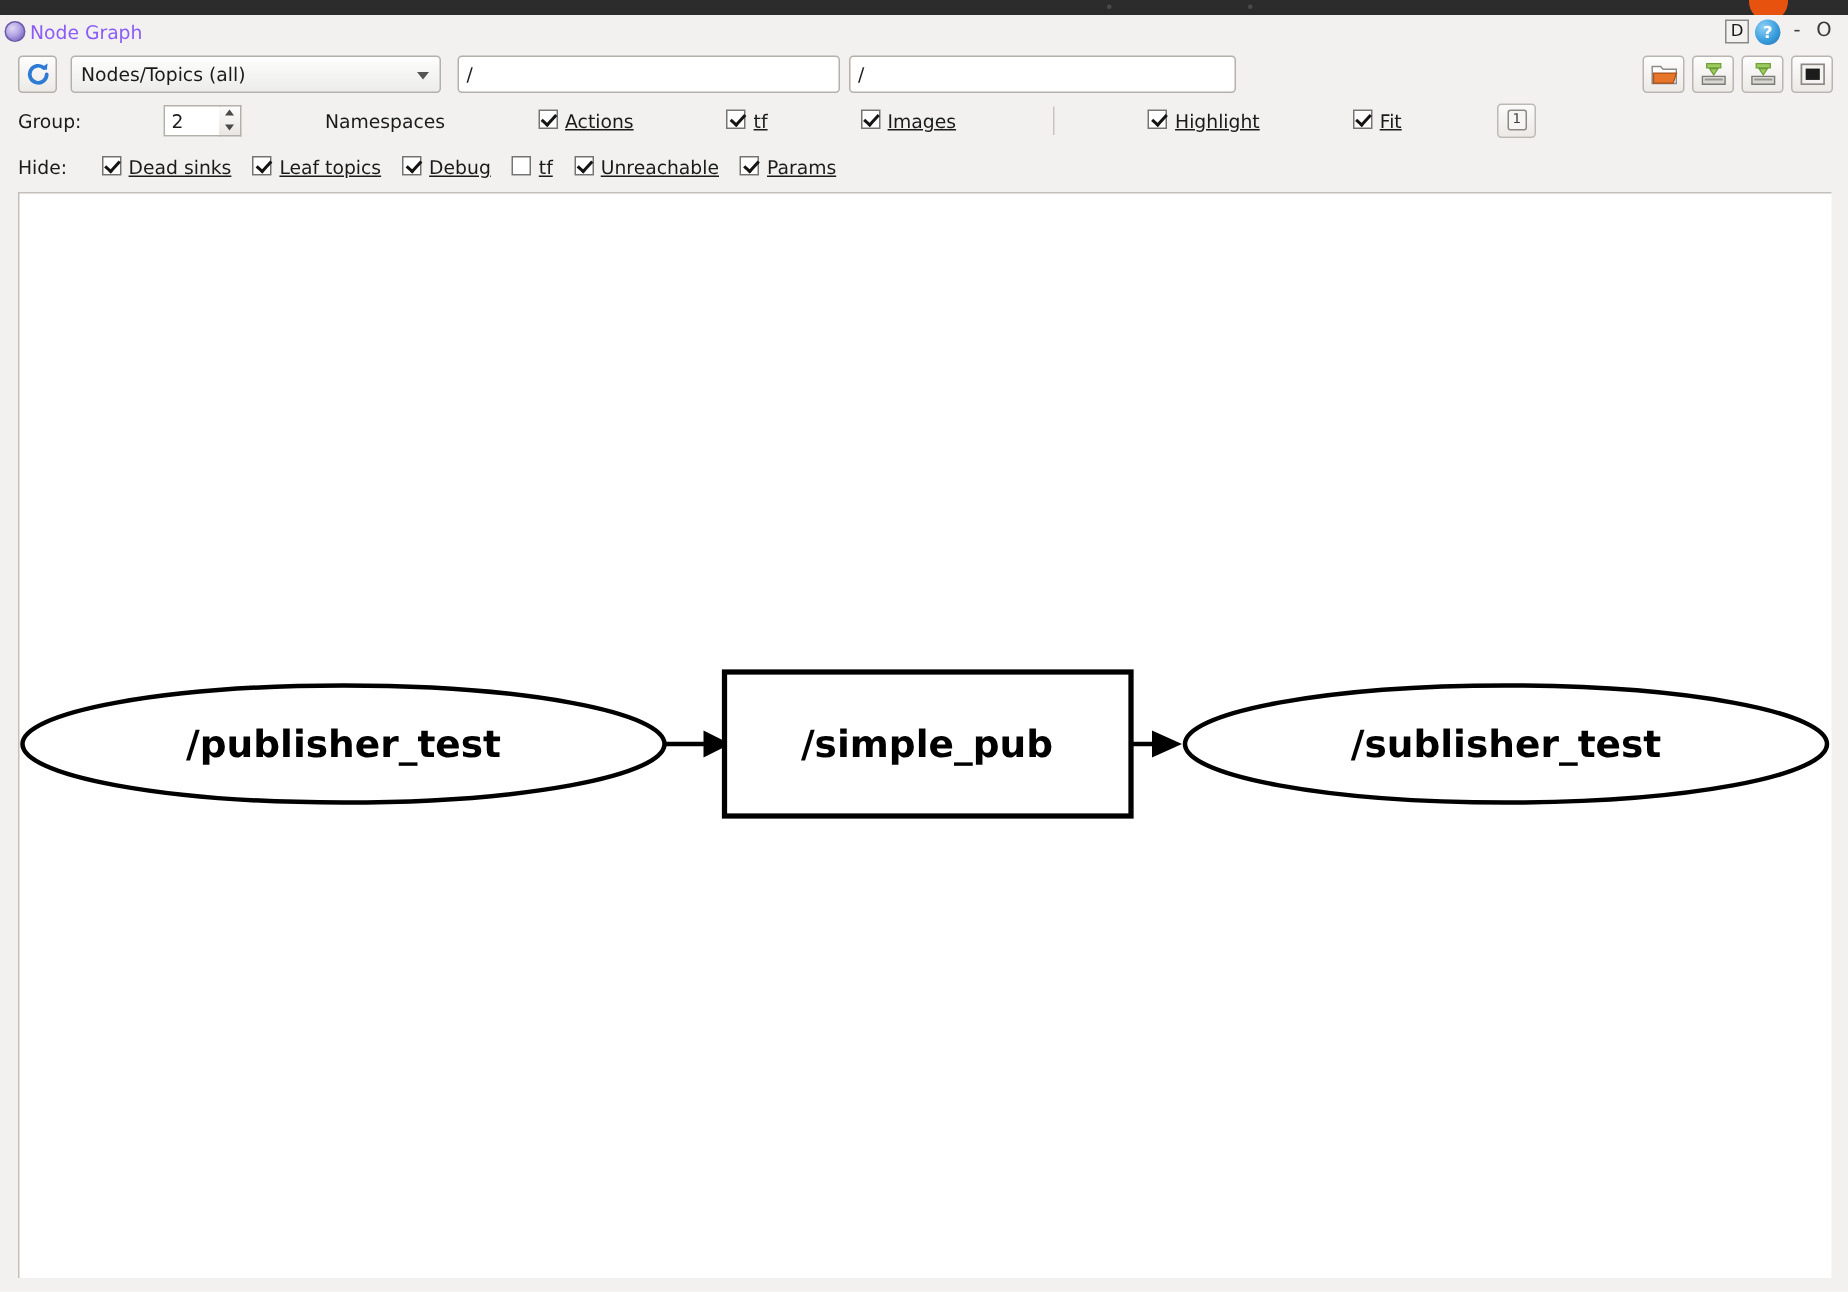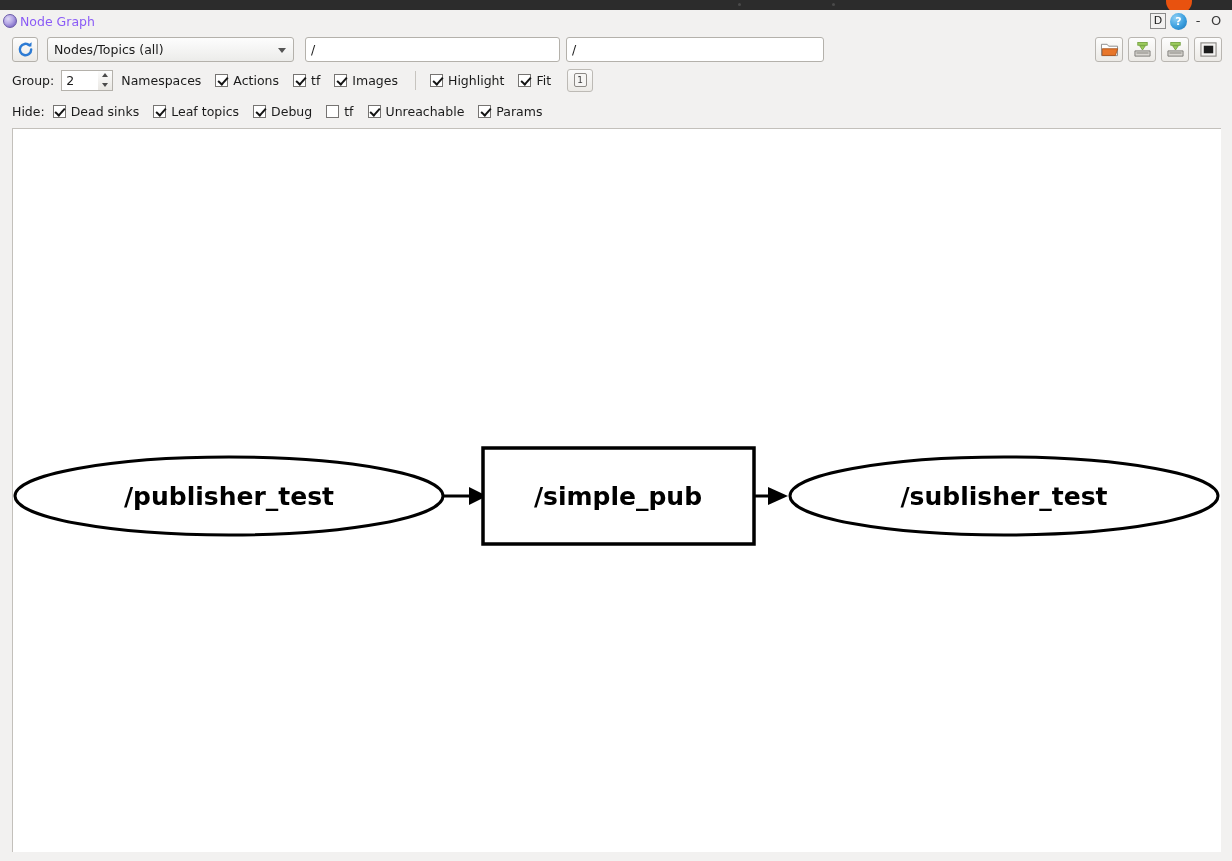--- a/index.html
+++ b/index.html
@@ -142,23 +142,23 @@
     width: 28px; height: 25px;
     border: 1px solid #b9b6b1;
     border-radius: 3px;
     background: linear-gradient(#fdfdfd, #eceae6);
     display: flex; align-items: center; justify-content: center;
   }
 
   
   .toolrow2 {
     position: absolute; left: 0; top: 66px;
-    width: 1232px; height: 28px;
-    display: flex; align-items: center;
-    font-size: 12.5px; color: #1b1b1b;
+    width: 1024px; height: 28px;
+    display: flex; align-items: center;
+    font-size: 12.5px; color: #1b1b1b; gap: 48px;
   }
   .toolrow3 {
     position: absolute; left: 0; top: 98px;
     width: 984px; height: 26px;
     display: flex; align-items: center;
     font-size: 12.5px; color: #1b1b1b;
   }
   .row-label { margin-left: 12px; margin-right: 7px; white-space: nowrap; }
   .spinbox {
     width: 38px; height: 21px;
@@ -182,23 +182,24 @@
     width: 0; height: 0;
     border-left: 3.5px solid transparent;
     border-right: 3.5px solid transparent;
   }
   .spin-arrows i.up   { border-bottom: 4px solid #4a4a4a; }
   .spin-arrows i.down { border-top: 4px solid #4a4a4a; }
 
   .plain-label { margin-left: 22px; white-space: nowrap; }
 
   .cbitem {
-    display: flex; align-items: center;
+    display: flex; 
     margin-left: 14px;
     white-space: nowrap;
+    text-decoration: underline;
   }
   .cbox {
     width: 13px; height: 13px;
     border: 1px solid #767472;
     background: #ffffff;
     margin-right: 5px;
     position: relative;
     flex: 0 0 auto;
   }
   .cbox.checked::after {
@@ -370,21 +371,21 @@
     </label>
 
     <div class="zoom1-btn">
       <span class="zoom1-inner">1</span>
     </div>
   </div>
 
   <div class="toolrow3">
     <span class="row-label">Hide:</span>
 
-    <label class="cbitem" style="margin-left:1px">
+    <label class="cbitem" style="margin-left:16px">
       <span class="cbox checked"></span>
       <span>Dead sinks</span>
     </label>
 
     <label class="cbitem">
       <span class="cbox checked"></span>
       <span>Leaf topics</span>
     </label>
 
     <label class="cbitem">

